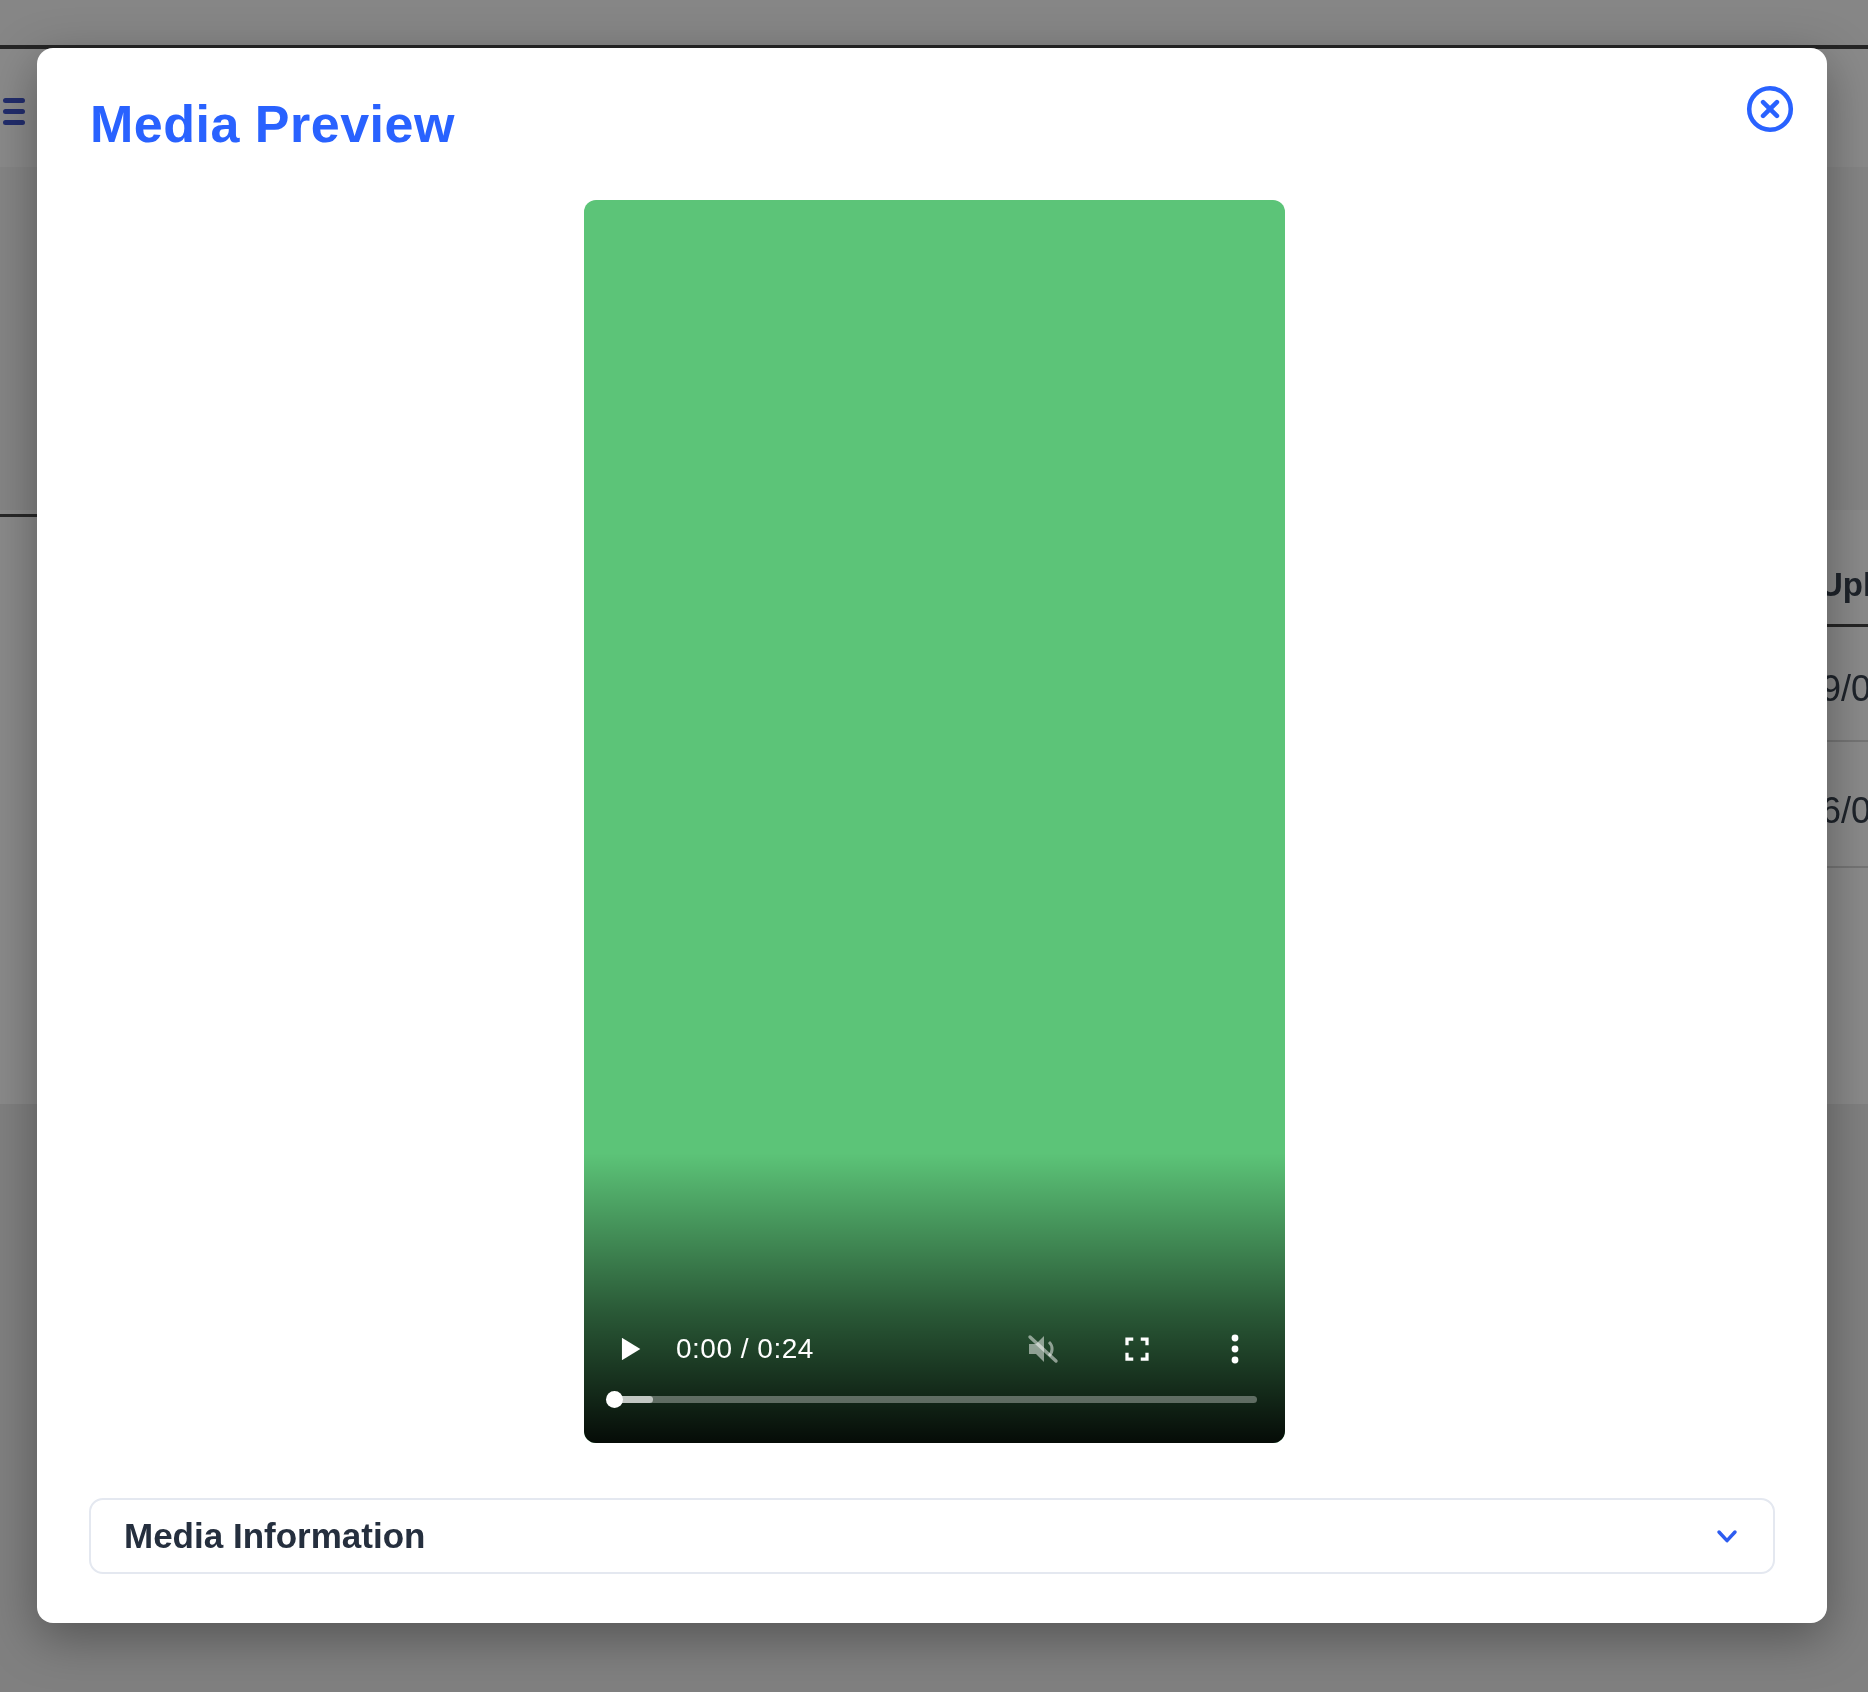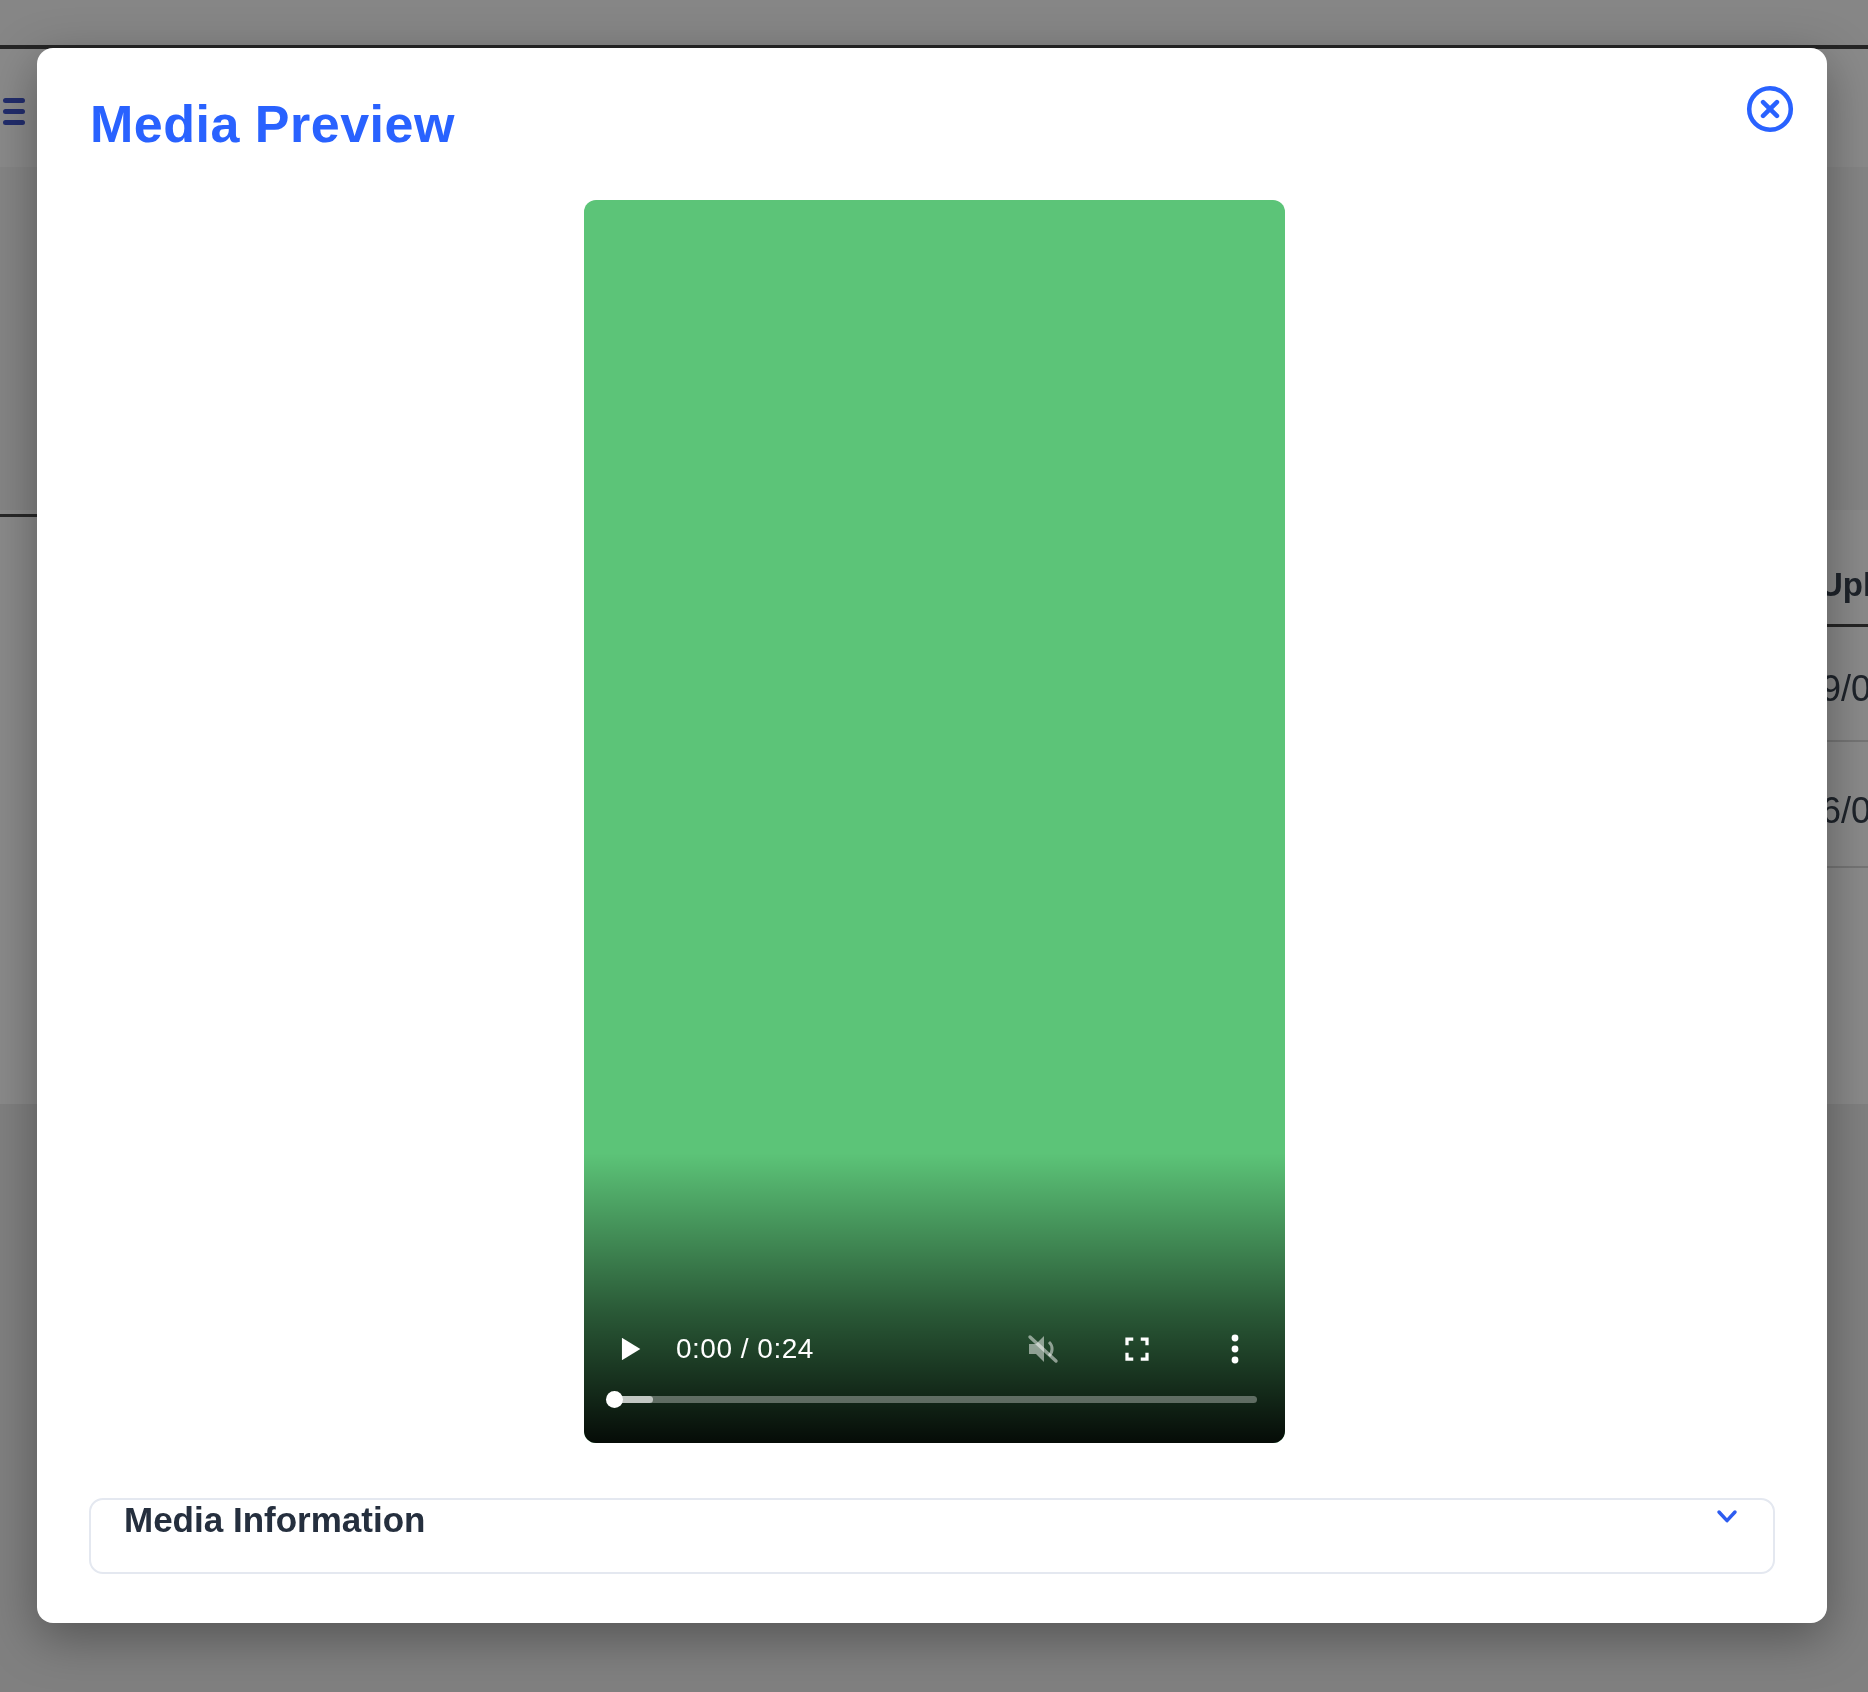--- a/index.html
+++ b/index.html
@@ -79,21 +79,21 @@
   }
   .vp-thumb {
     position:absolute; top:-5px; left:-2px; width:17px; height:17px;
     border-radius:50%; background:#ffffff; cursor:pointer;
   }
 
   
   .media-info {
     position:absolute; left:52px; top:1450px; width:1686px; height:76px;
     border:2px solid #e4e8f0; border-radius:14px; background:#ffffff;
-    display:flex; padding:0 30px 0 33px; cursor:pointer;
+    display:flex; align-items:center; padding:0 30px 0 33px; cursor:pointer;
   }
   .media-info-label { font-size:35px; font-weight:700; color:#252f3e; }
   .media-info .chevron { margin-left:auto; line-height:0; }
 </style>
 </head>
 <body>
 
 <div class="stage">
 
   <div class="backdrop">

